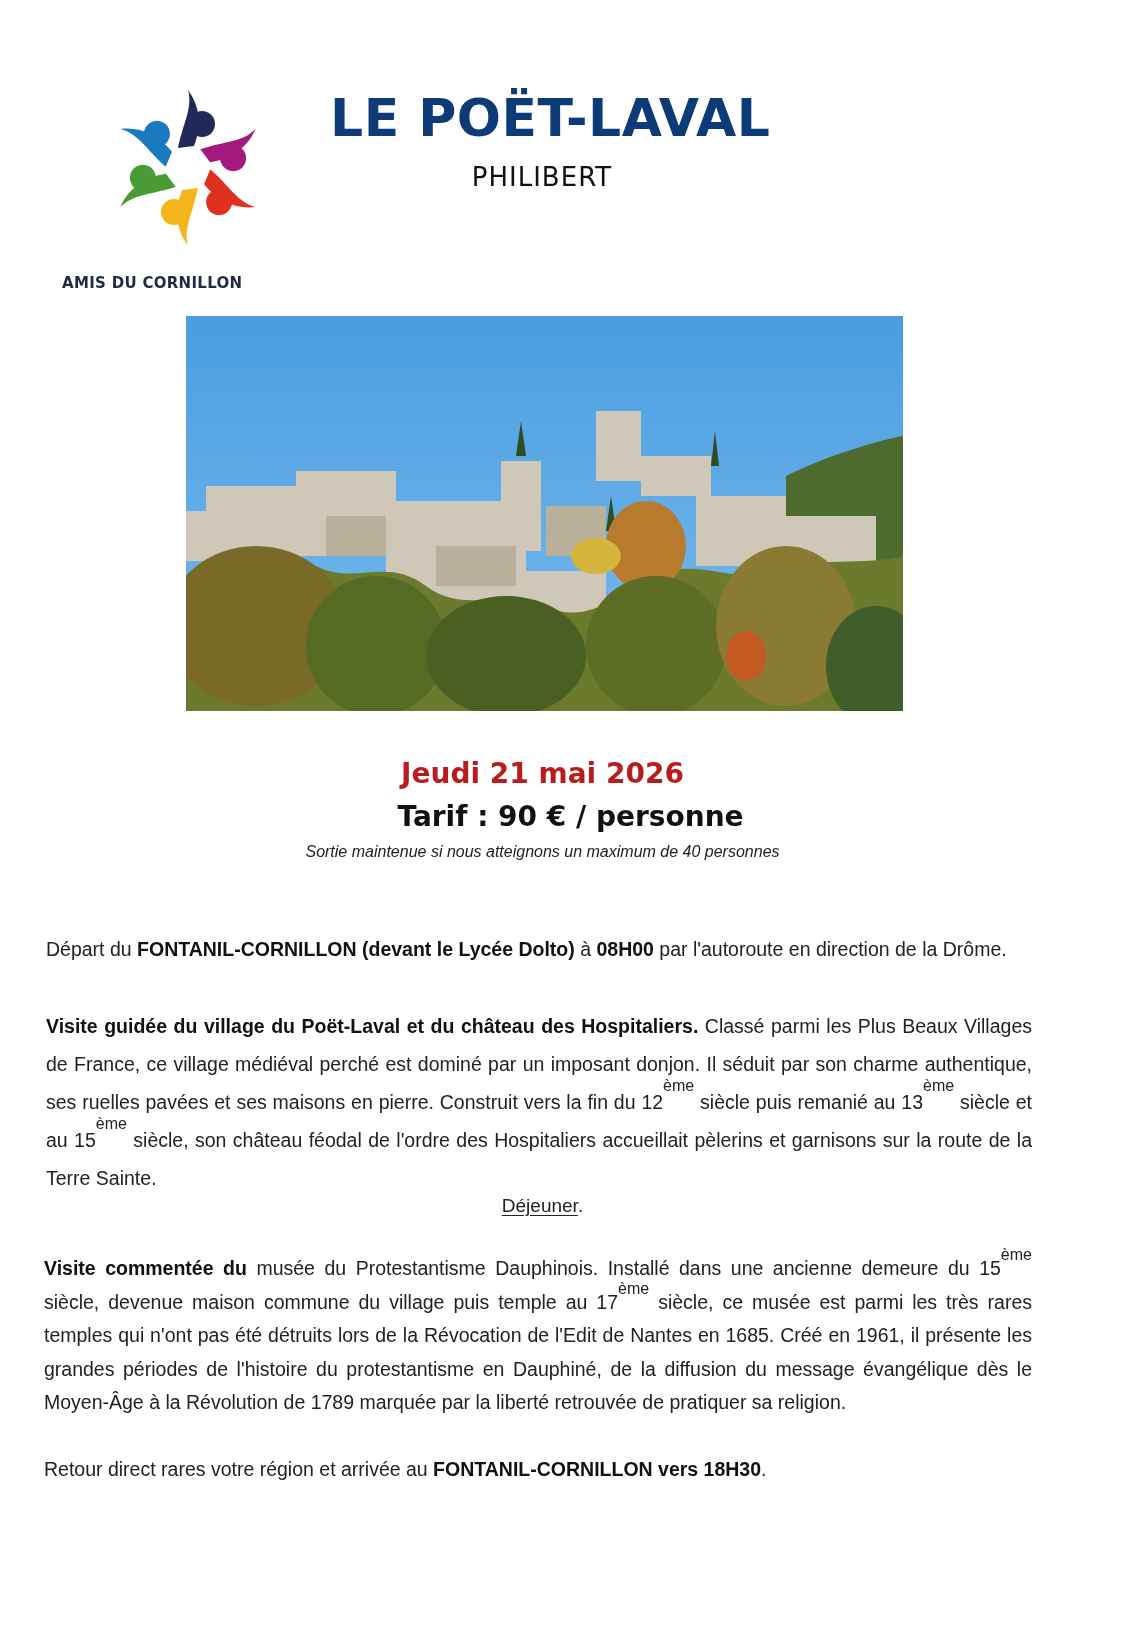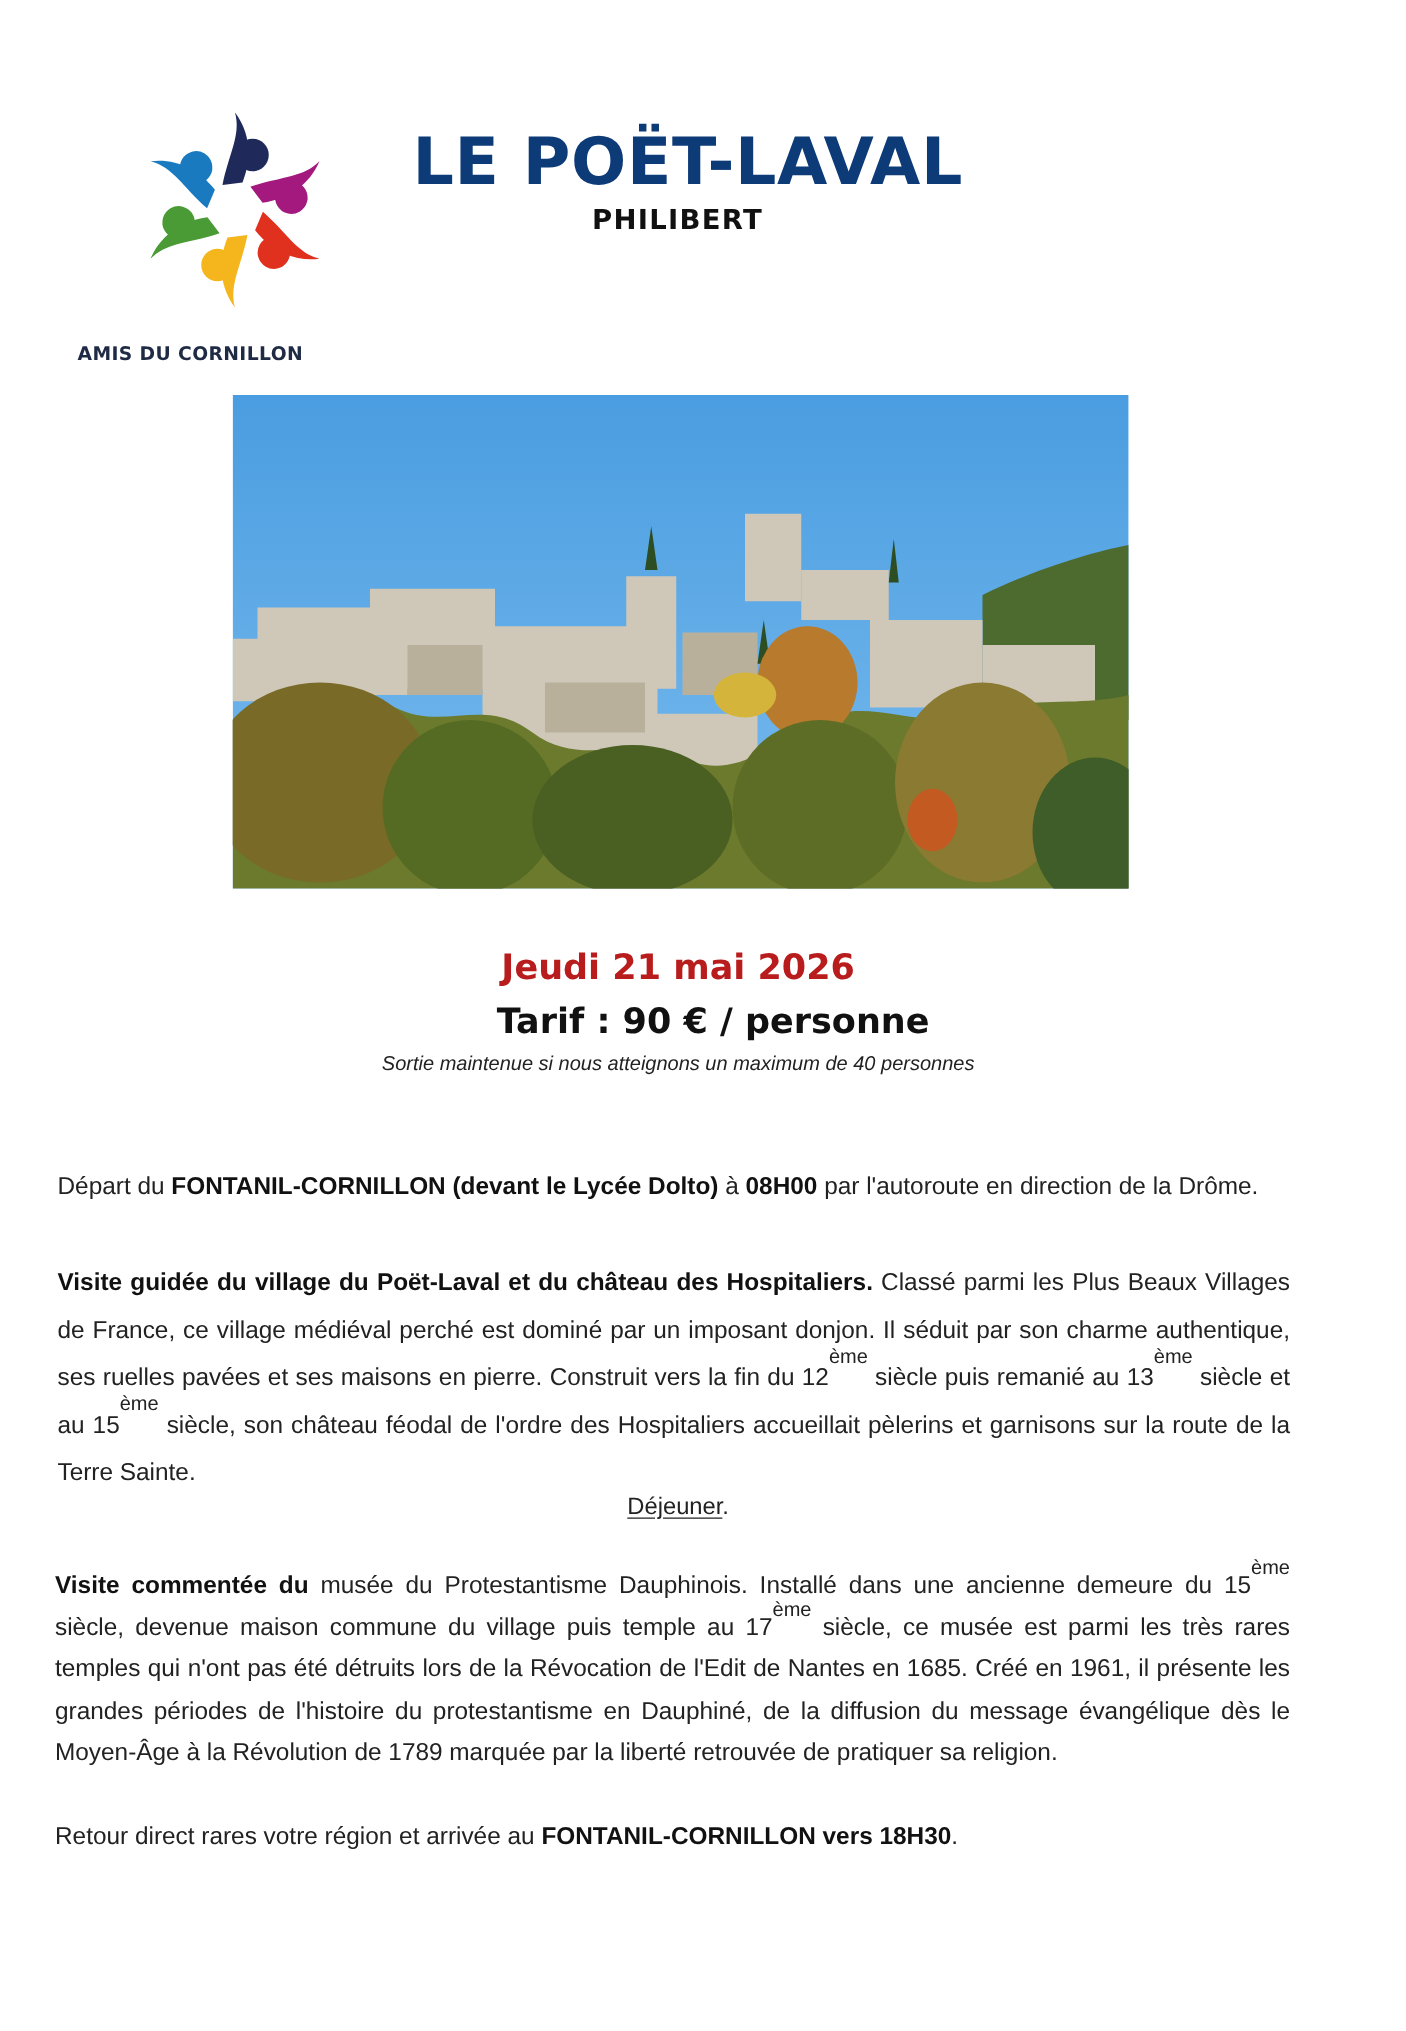--- a/index.html
+++ b/index.html
@@ -2,24 +2,24 @@
 <html><head>
 <meta charset="utf-8">
 <style>
   html, body { margin:0; padding:0; background:#ffffff; }
   body { width:1125px; height:1625px; position:relative; overflow:hidden;
          font-family:"Liberation Sans", sans-serif; color:#1a1a1a; }
   .logo-box { position:absolute; left:62px; top:50px; width:252px; height:250px; }
   .logo-caption { position:absolute; left:0; right:0; bottom:8px; text-align:left;
          font-family:"DejaVu Sans", sans-serif; font-weight:bold; font-size:15px; color:#1f2a44; letter-spacing:0.3px; }
   .title { position:absolute; left:330px; top:88px; font-family:"DejaVu Sans", sans-serif;
-         font-weight:bold; font-size:52px; color:#0d3b78; letter-spacing:0.5px; white-space:nowrap;margin-top:12px; }
+         font-weight:bold; font-size:52px; color:#0d3b78; letter-spacing:0.5px; white-space:nowrap; }
   .brand { position:absolute; left:412px; top:168px; width:260px; text-align:center; color:#111; }
   .brand-main { font-family:"DejaVu Sans", sans-serif; font-weight:bold; font-size:46px; line-height:46px; letter-spacing:1px; }
-  .brand-sub { font-family:"DejaVu Sans", sans-serif; font-weight:bold; font-size:22px; line-height:22px; letter-spacing:1px; margin-top:-2px; }
+  .brand-sub { font-family:"DejaVu Sans", sans-serif; font-weight:normal; font-size:26px; line-height:22px; letter-spacing:1px; margin-top:-2px; }
   .photo { position:absolute; left:186px; top:316px; width:717px; height:395px; overflow:hidden; }
   .date { position:absolute; left:0; width:1085px; top:757px; text-align:center;
           font-family:"DejaVu Sans", sans-serif; font-weight:bold; font-size:28px; color:#b91c1c; }
   .price { position:absolute; left:0; width:1085px; top:800px; text-align:center;
           font-family:"DejaVu Sans", sans-serif; font-weight:bold; font-size:28px; color:#111;padding-left:28px; }
   .note { position:absolute; left:0; width:1085px; top:843px; text-align:center;
           font-style:italic; font-size:16px; color:#222; }
   .para { position:absolute; left:46px; width:986px; font-size:19.5px; line-height:38px; color:#222; text-align:justify; }
   .para b { color:#111; }
   .para sup { font-size:16px; vertical-align:top; line-height:10px; position:relative; top:-2px; }

